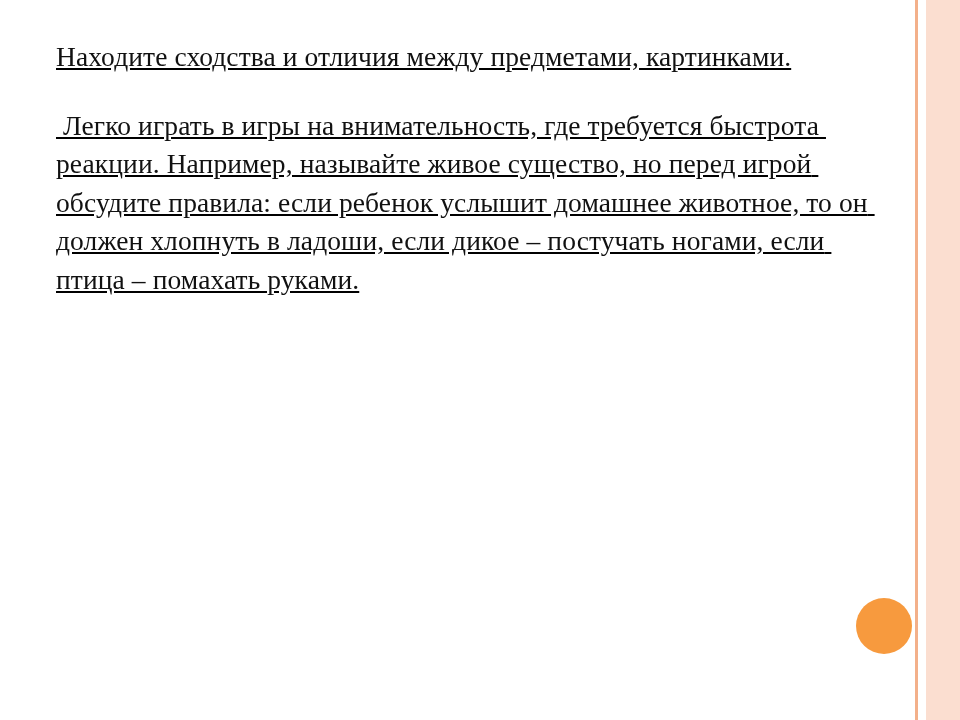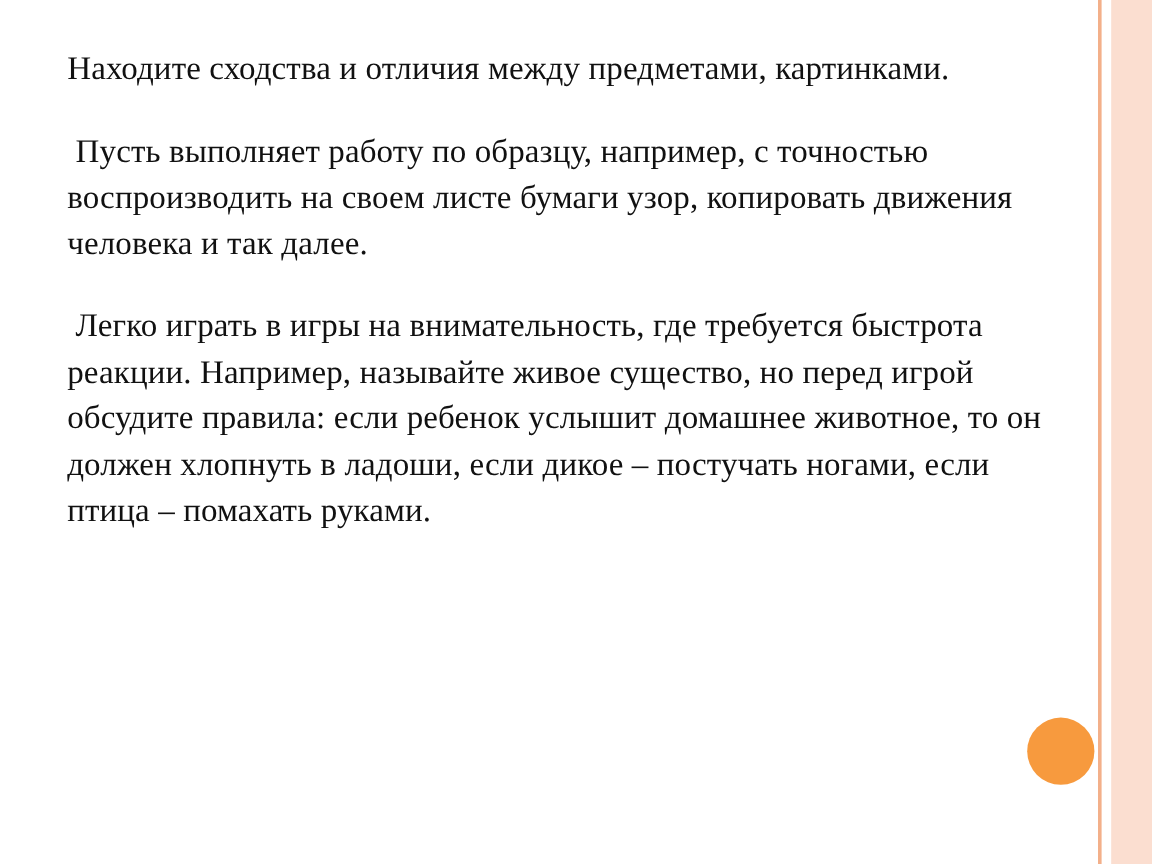--- a/index.html
+++ b/index.html
@@ -43,20 +43,21 @@
     right: 34px;
     width: 2px;
     height: 720px;
     background: #ffffff;
   }
   .content {
     position: absolute;
     left: 56px;
     top: 38px;
     width: 830px;
+    text-decoration: underline;
   }
   .para {
     font-family: "Liberation Serif", serif;
     font-size: 27.5px;
     line-height: 1.40;
     color: #111111;
     margin: 0 0 0 0;
     letter-spacing: 0.1px;
     white-space: pre-wrap;
   }
@@ -73,21 +74,20 @@
     background: #f79a3e;
   }
 </style>
 </head>
 <body>
 
 <div class="slide">
 
   <div class="content">
     <p class="para">Находите сходства и отличия между предметами, картинками.</p>
-    <p class="para"> Пусть выполняет работу по образцу, например, с точностью воспроизводить на своем листе бумаги узор, копировать движения человека и так далее.</p>
     <p class="para"> Легко играть в игры на внимательность, где требуется быстрота реакции. Например, называйте живое существо, но перед игрой обсудите правила: если ребенок услышит домашнее животное, то он должен хлопнуть в ладоши, если дикое – постучать ногами, если птица – помахать руками.</p>
   </div>
 
   <div class="dot"></div>
 
   <div class="right-bar-thin"></div>
   <div class="right-bar-edge"></div>
   <div class="right-bar-wide"></div>
 
 </div>

